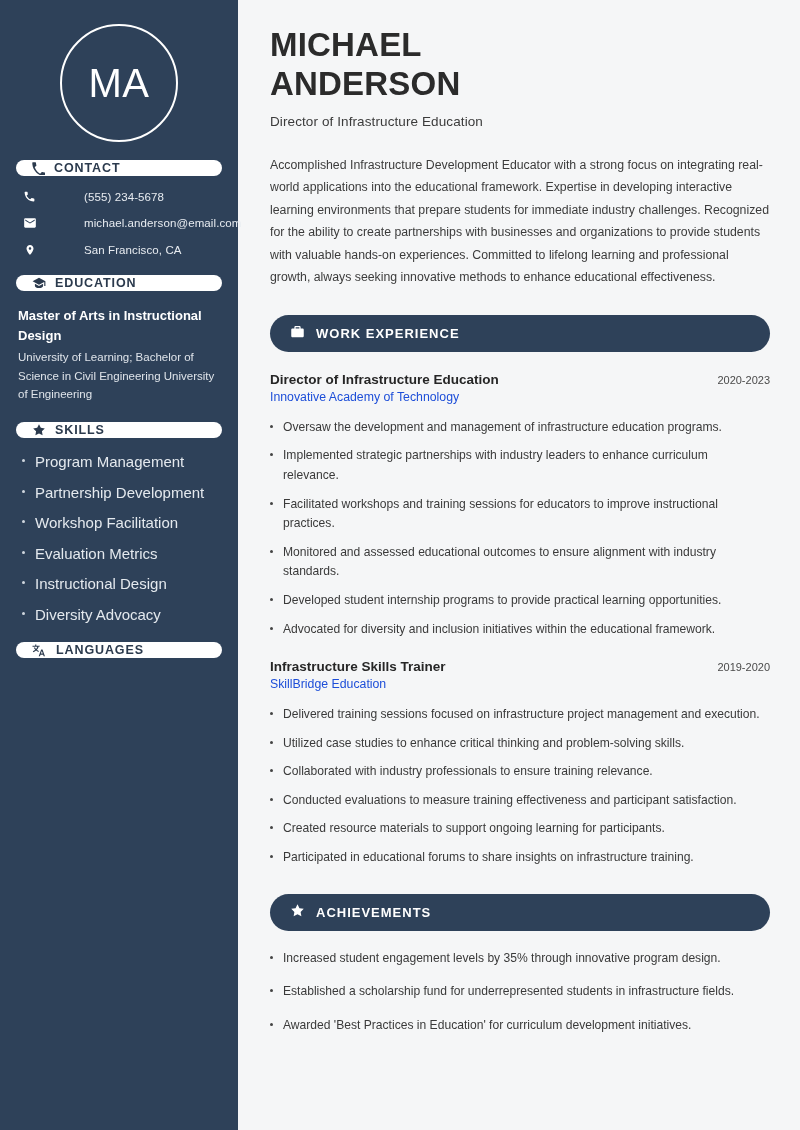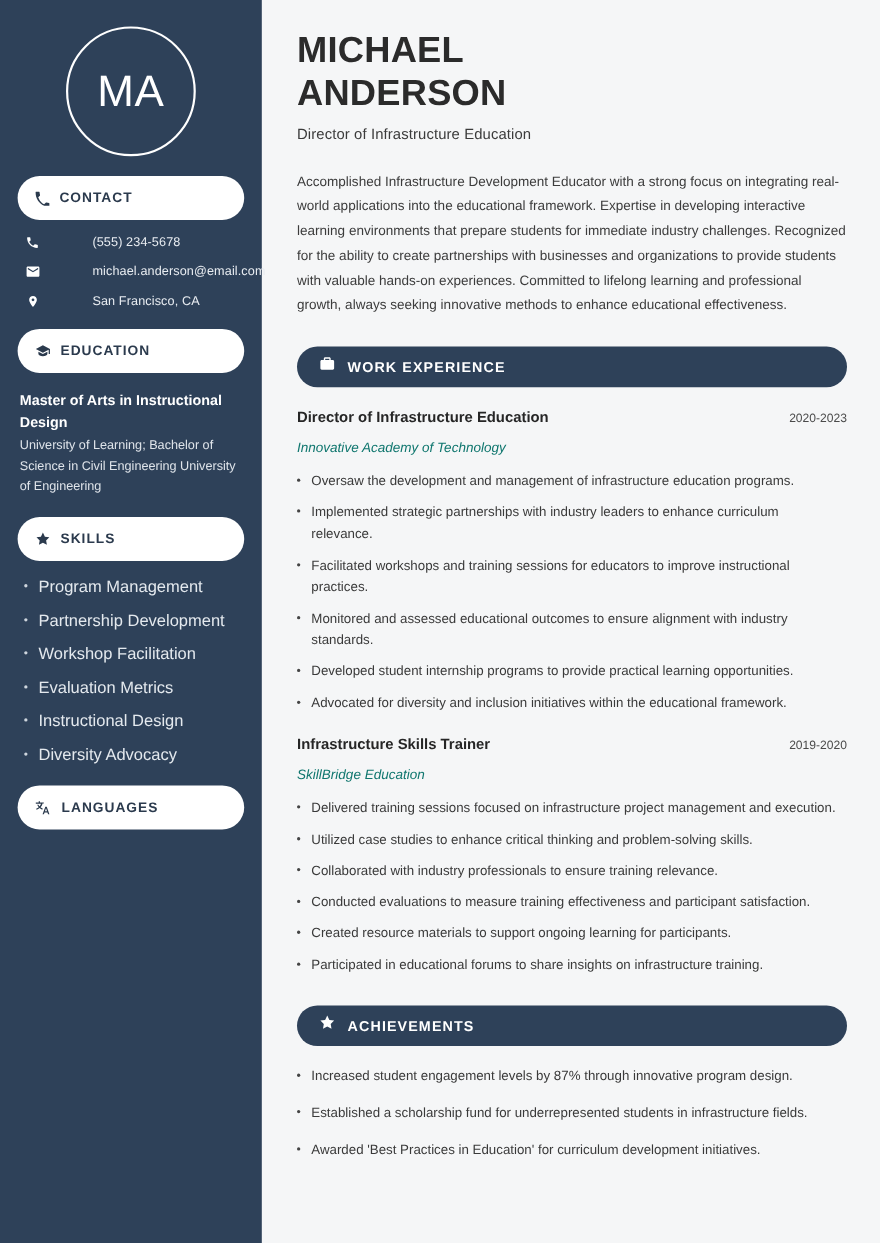--- a/index.html
+++ b/index.html
@@ -53,21 +53,21 @@
     letter-spacing: 0.5px;
     color: #ffffff;
     line-height: 1;
   }
 
   .pill {
     margin-top: 18px;
     background: #ffffff;
     color: #2b3a4d;
     border-radius: 999px;
-    height: 40px;
+    height: 16px;
     display: flex;
     align-items: center;
     padding: 0 16px;
     gap: 9px;
   }
   .pill-label {
     font-size: 12.5px;
     font-weight: 700;
     letter-spacing: 0.9px;
     text-transform: uppercase;
@@ -190,24 +190,23 @@
     font-size: 13.5px;
     font-weight: 700;
     color: #262626;
   }
   .job-dates {
     font-size: 11px;
     color: #4a4a4a;
     white-space: nowrap;
   }
   .job-org {
-    margin-top: 13px;
+    margin-top: 3px;
     font-size: 12.3px;
-    color: #0f766e;
-    font-style: italic;
+    color: #1d4ed8;
   }
 
   .job-bullets { margin-top: 14px; }
   .jb {
     display: flex;
     align-items: flex-start;
     gap: 10px;
     margin-bottom: 9px;
   }
   .jb .dot {
@@ -448,21 +447,21 @@
         <svg width="15" height="15" viewBox="0 0 24 24" fill="#ffffff">
             <path d="M12 2l3.1 6.3 6.9 1-5 4.9 1.2 6.9L12 17.8 5.8 21.1 7 14.2 2 9.3l6.9-1L12 2z"></path>
           </svg>
       </span>
       <span class="bar-label">ACHIEVEMENTS</span>
     </div>
 
     <div class="ach-list">
       <div class="ach">
         <span class="dot"></span>
-        <span class="txt">Increased student engagement levels by 87% through innovative program design.</span>
+        <span class="txt">Increased student engagement levels by 35% through innovative program design.</span>
       </div>
       <div class="ach">
         <span class="dot"></span>
         <span class="txt">Established a scholarship fund for underrepresented students in infrastructure fields.</span>
       </div>
       <div class="ach">
         <span class="dot"></span>
         <span class="txt">Awarded 'Best Practices in Education' for curriculum development initiatives.</span>
       </div>
     </div>

